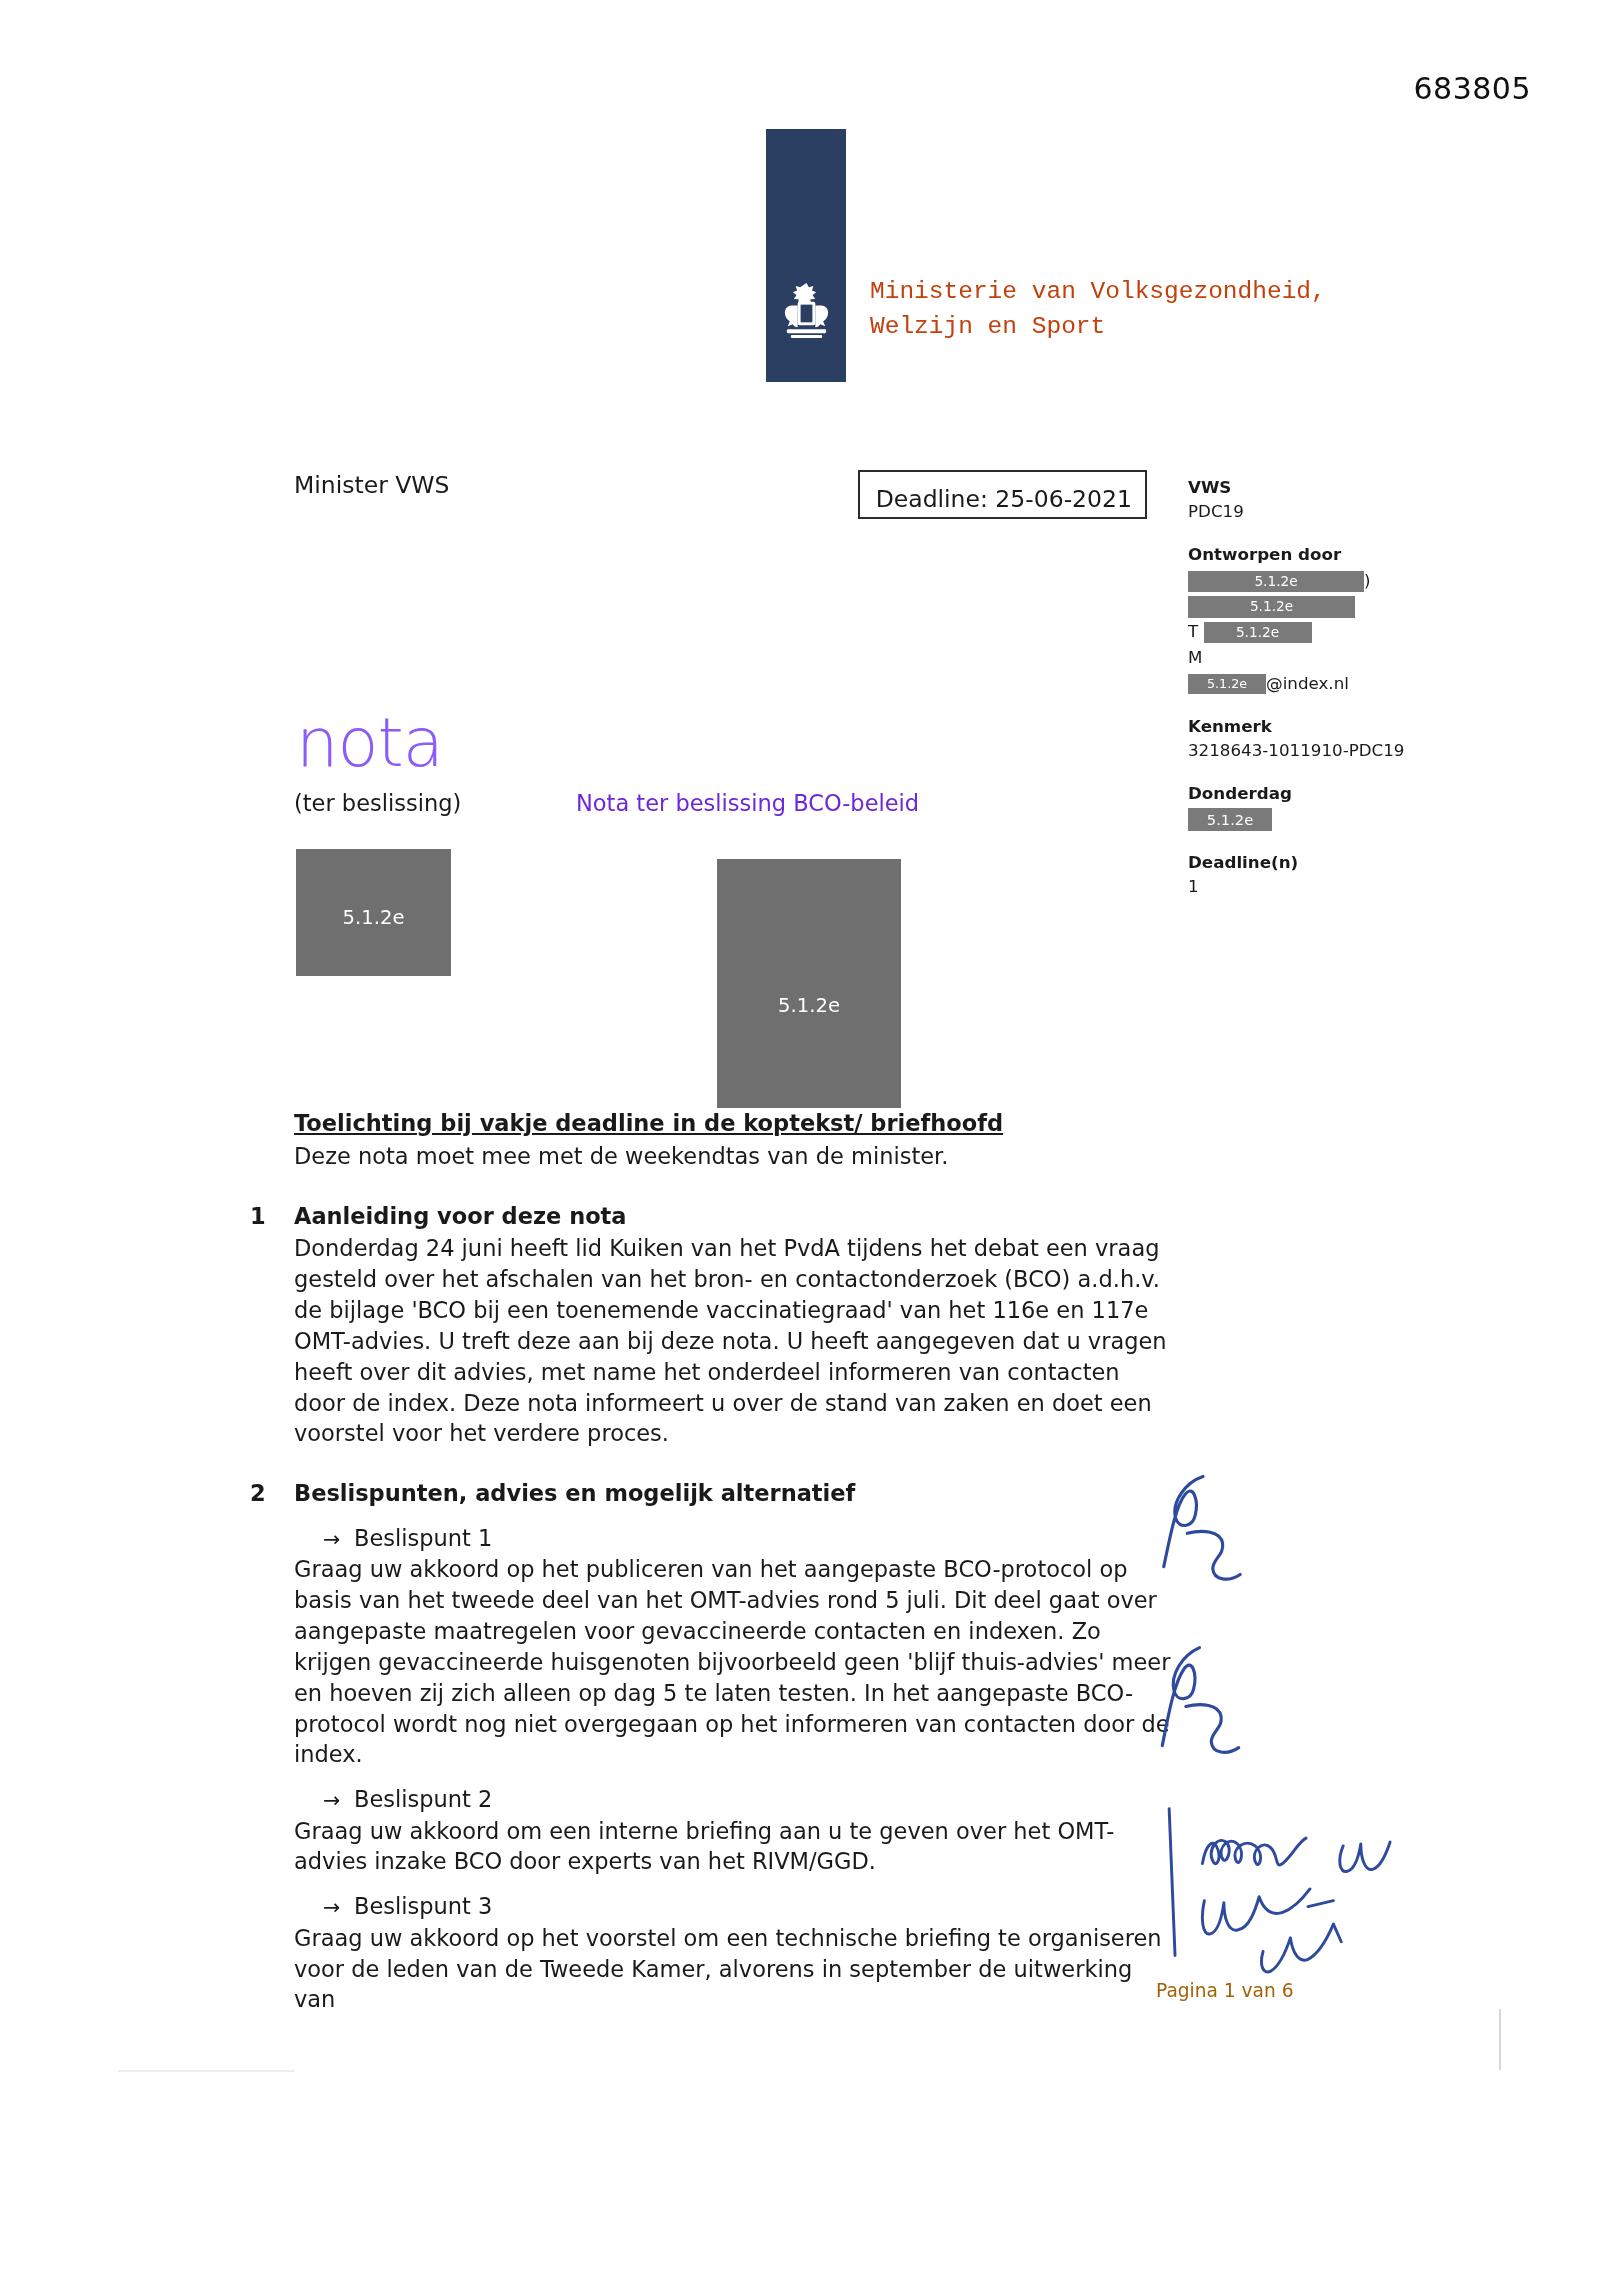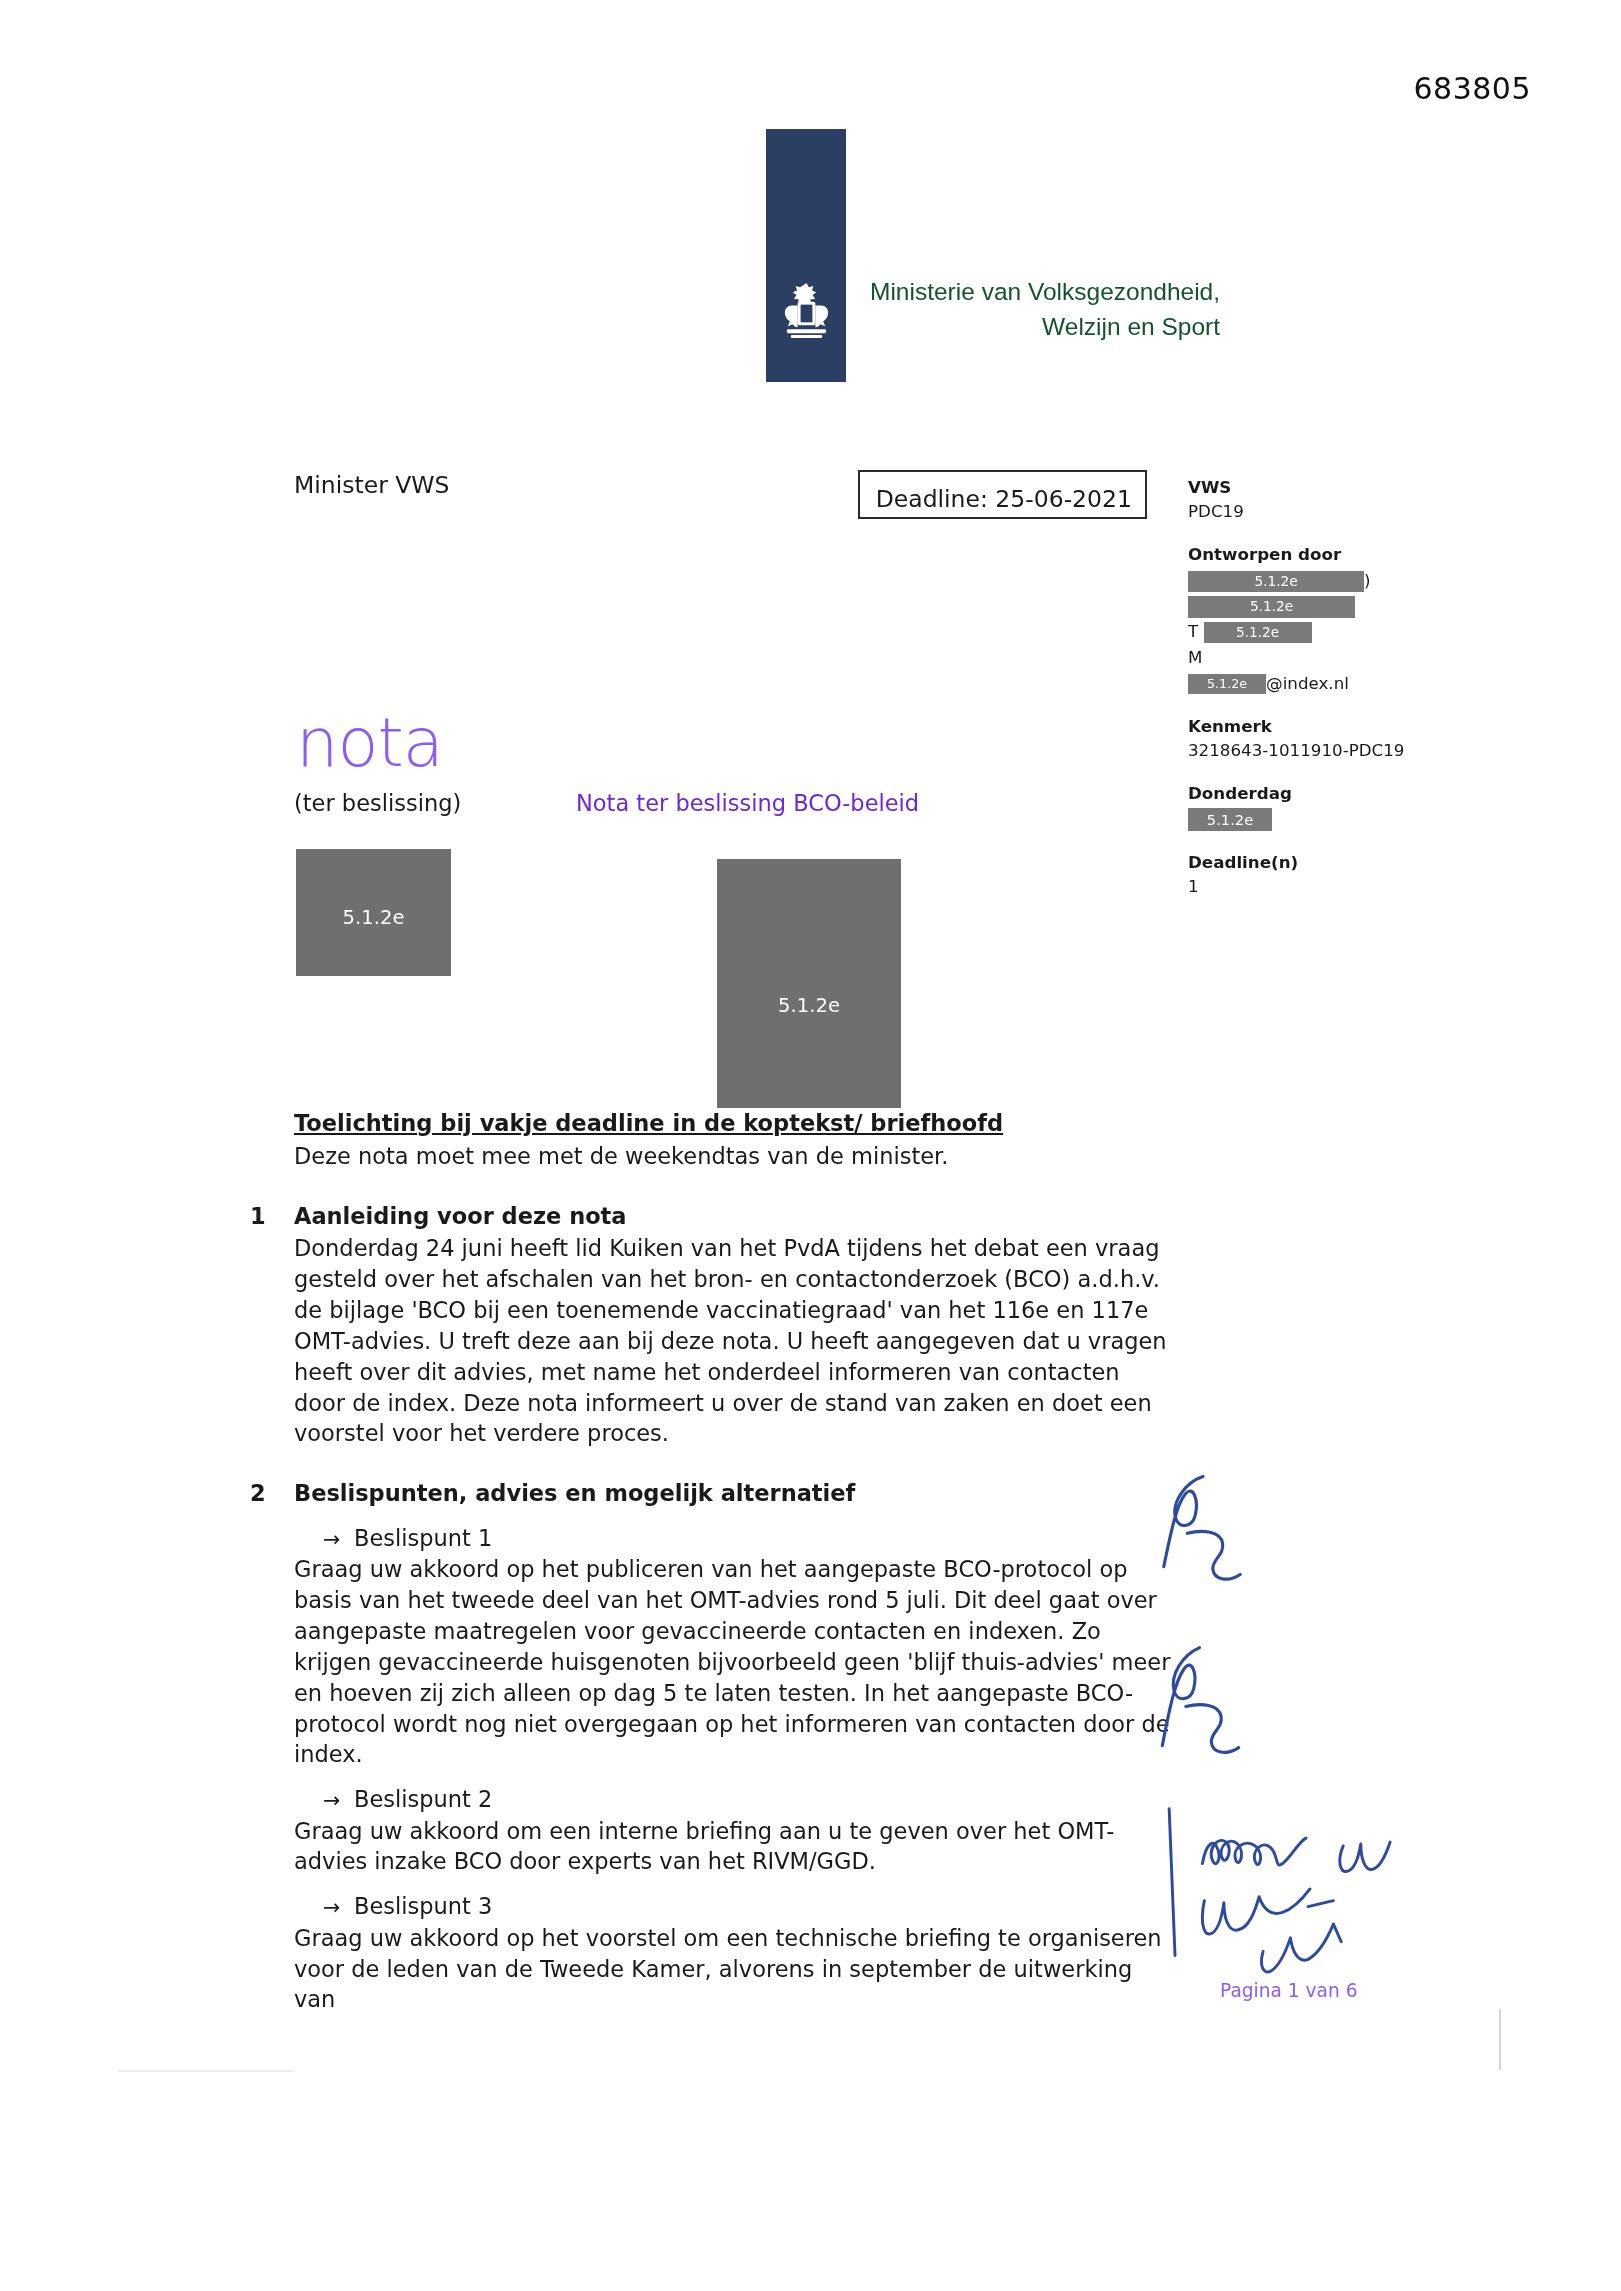--- a/index.html
+++ b/index.html
@@ -47,26 +47,25 @@
     display: flex;
     align-items: center;
     justify-content: center;
   }
   .crest svg { display: block; }
 
   .ministry-name {
     position: absolute;
     left: 870px;
     top: 275px;
-    font-family: Liberation Sans, sans-serif;
+    font-family: Liberation Mono, monospace;
     font-size: 24.5px;
     line-height: 1.42;
-    color: #14532d;
+    color: #c2410c;
     white-space: pre-line;
-    text-align: right;
   }
 
   
   .recipient {
     position: absolute;
     left: 294px;
     top: 471px;
     font-size: 23.5px;
     color: #1a1a1a;
   }
@@ -217,24 +216,24 @@
 
   
   .ink { position: absolute; }
   #sig-1 { left: 1152px; top: 1449px; }
   #sig-2 { left: 1127px; top: 1632px; }
   #note-hand { left: 1161px; top: 1799px; }
 
   
   .footer {
     position: absolute;
-    left: 1220px;
+    left: 1156px;
     top: 1980px;
     font-size: 18.6px;
-    color: #8b5cf6;
+    color: #a16207;
   }
 
   
   .scan-edge-right {
     position: absolute;
     left: 1499px;
     top: 2009px;
     width: 2px;
     height: 61px;
     background: #d7d7d7;

